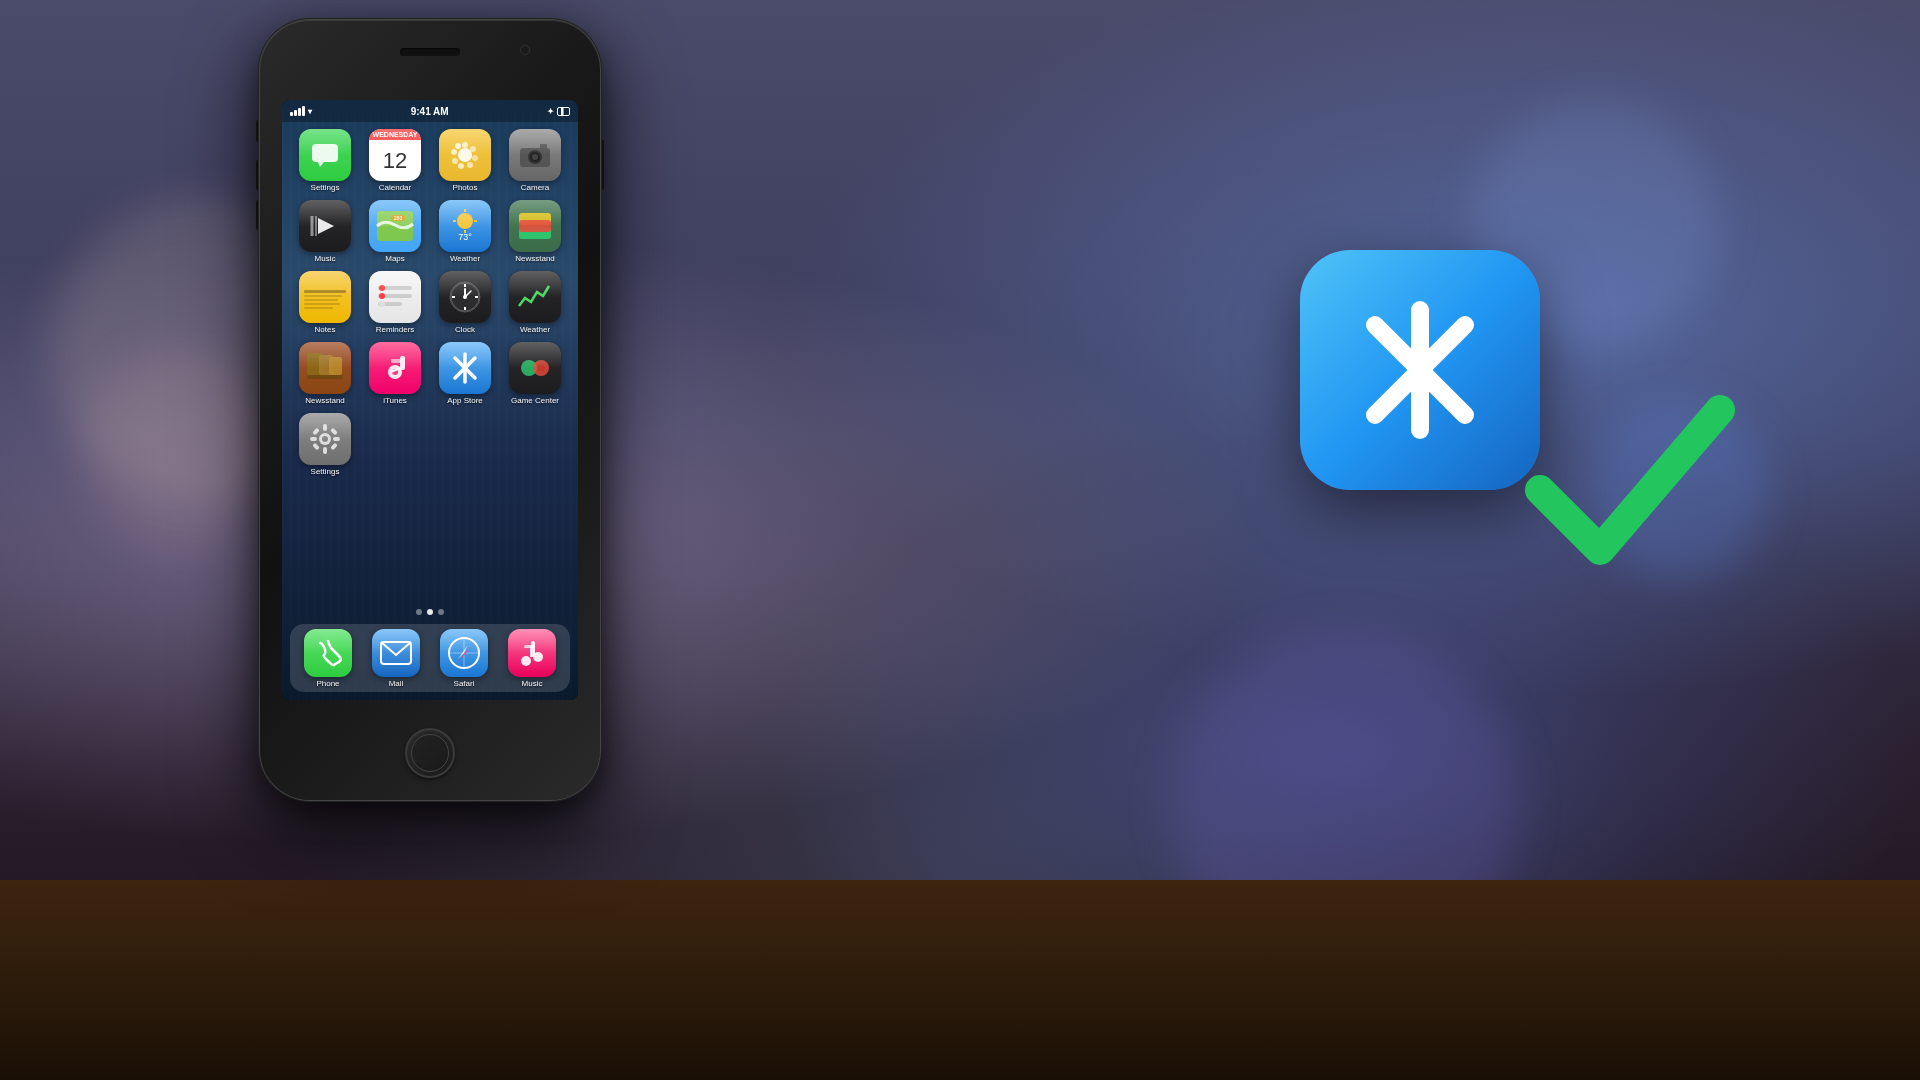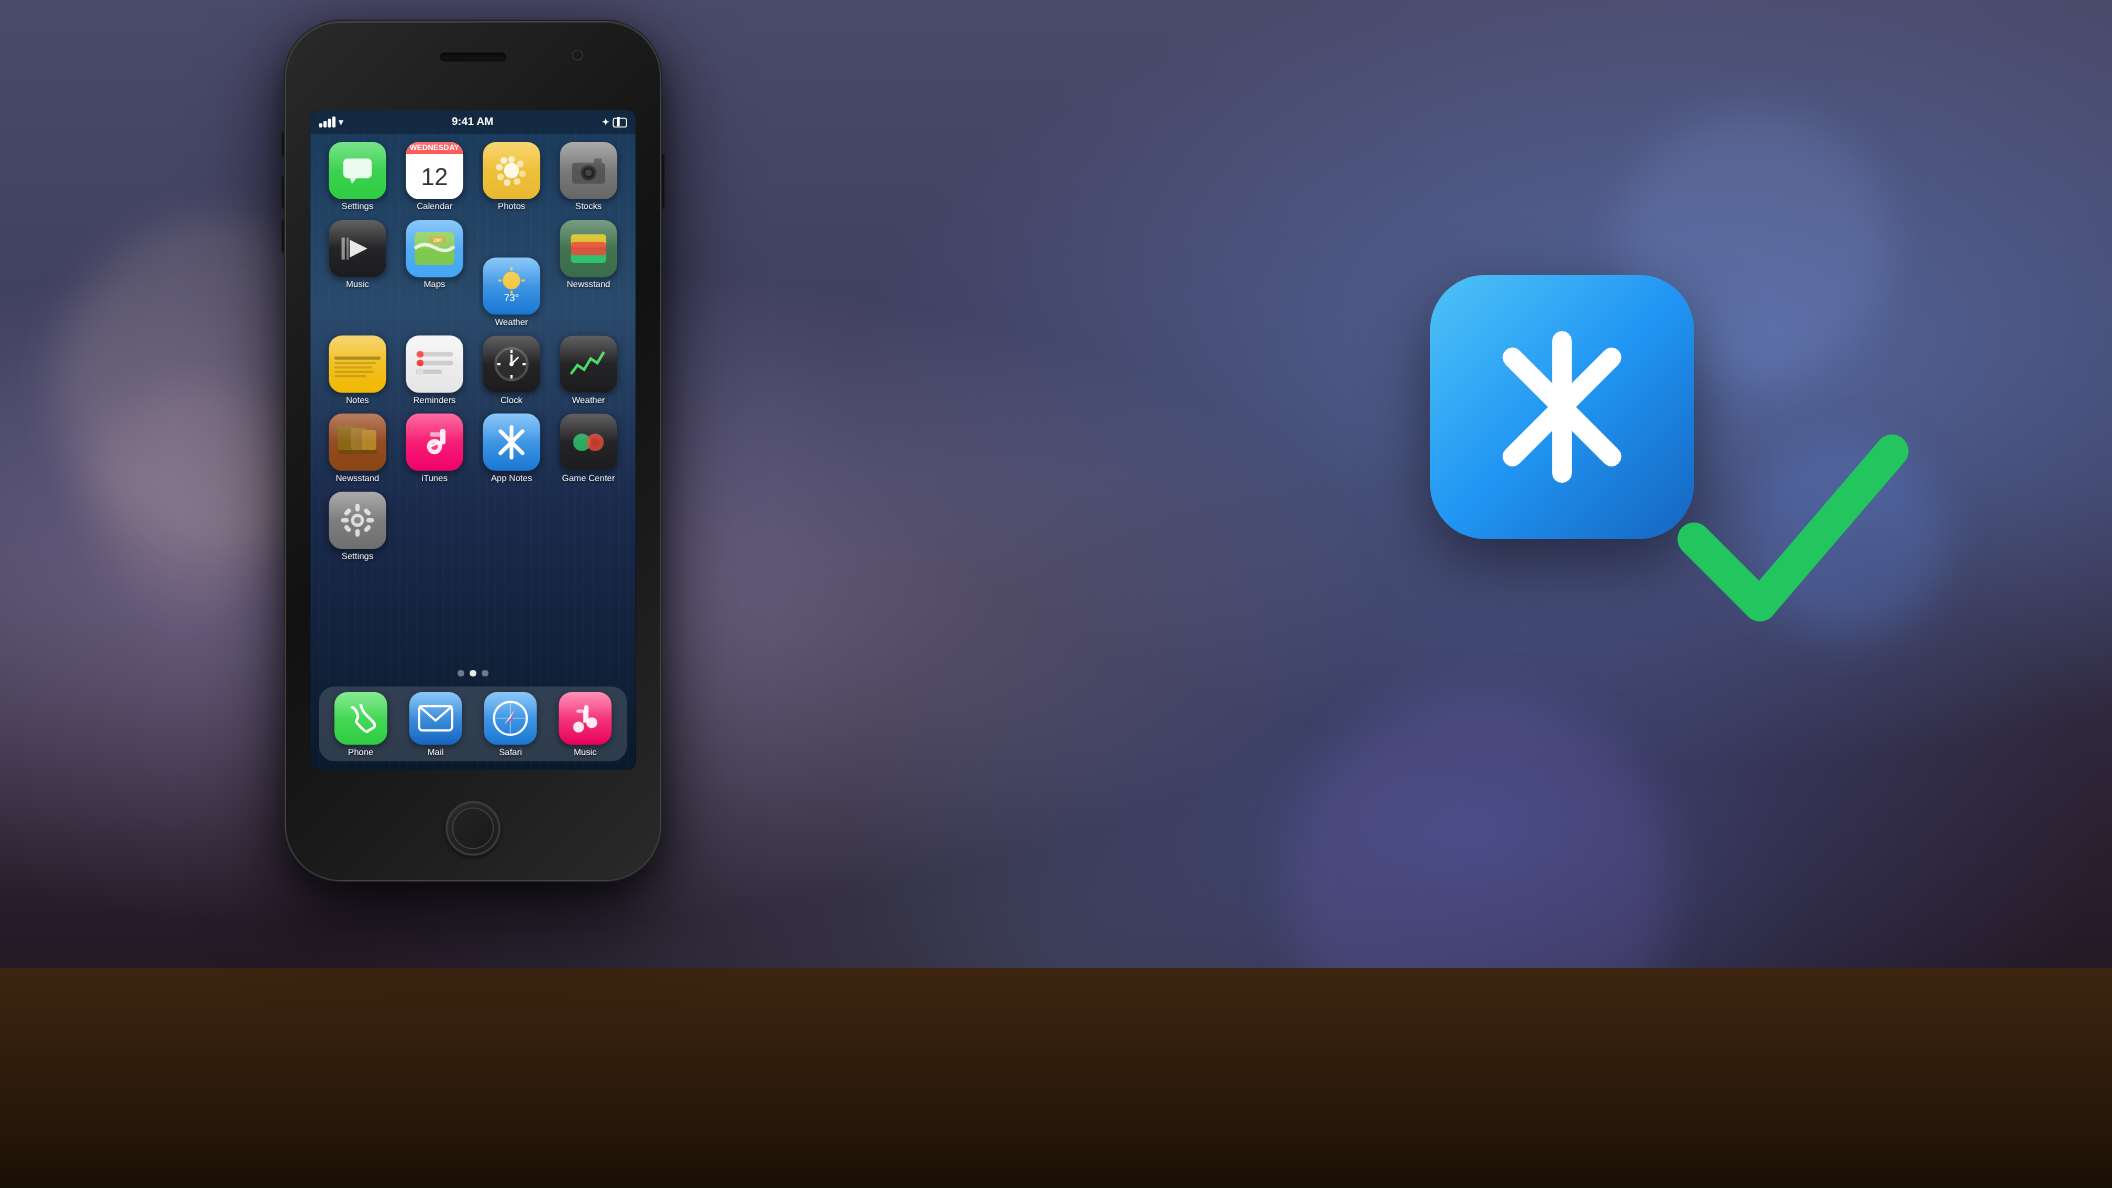--- a/index.html
+++ b/index.html
@@ -194,21 +194,21 @@
       text-shadow: 0 1px 2px rgba(0,0,0,0.8);
       white-space: nowrap;
     }
 
     
     .app-messages { background: linear-gradient(180deg, #4cd964 0%, #2ecc40 100%); }
     .app-photos { background: linear-gradient(180deg, #f5c842 0%, #e8b830 100%); }
     .app-camera { background: linear-gradient(180deg, #8e8e8e 0%, #666 100%); }
     .app-videos { background: linear-gradient(180deg, #2c2c2e 0%, #1c1c1e 100%); }
     .app-maps { background: linear-gradient(180deg, #64b5f6 0%, #42a5f5 100%); }
-    .app-weather { background: linear-gradient(180deg, #64b5f6 0%, #1976d2 100%); margin-top: 34px; }
+    .app-weather { background: linear-gradient(180deg, #64b5f6 0%, #1976d2 100%); }
     .app-passbook { background: linear-gradient(180deg, #4a7c59 0%, #3a6c49 100%); }
     .app-notes { background: linear-gradient(180deg, #f5c842 0%, #f0b800 100%); }
     .app-reminders { background: linear-gradient(180deg, #f5f5f5 0%, #e5e5e5 100%); }
     .app-clock { background: linear-gradient(180deg, #2c2c2e 0%, #1c1c1e 100%); }
     .app-stocks { background: linear-gradient(180deg, #2c2c2e 0%, #1c1c1e 100%); }
     .app-newsstand { background: linear-gradient(180deg, #a0522d 0%, #8b4513 100%); }
     .app-itunes { background: linear-gradient(180deg, #fc3b81 0%, #f0006a 100%); }
     .app-appstore { background: linear-gradient(180deg, #64b5f6 0%, #1976d2 100%); }
     .app-gamecenter { background: linear-gradient(180deg, #2c2c2e 0%, #1c1c1e 100%); }
     .app-settings { background: linear-gradient(180deg, #8e8e8e 0%, #6e6e6e 100%); }
@@ -473,21 +473,21 @@
           <div class="app-icon-wrapper">
             <div class="app-icon app-camera">
               <svg width="34" height="28" viewBox="0 0 34 28">
                   <rect x="2" y="7" width="30" height="19" rx="3" fill="#555"></rect>
                   <circle cx="17" cy="16" r="7" fill="#333"></circle>
                   <circle cx="17" cy="16" r="5" fill="#222"></circle>
                   <circle cx="17" cy="16" r="3" fill="#444"></circle>
                   <rect x="22" y="3" width="7" height="5" rx="1" fill="#555"></rect>
                 </svg>
             </div>
-            <span class="app-label">Stocks</span>
+            <span class="app-label">Camera</span>
           </div>
 
           <div class="app-icon-wrapper">
             <div class="app-icon app-videos">
               <svg width="34" height="28" viewBox="0 0 34 28">
                   <polygon points="10,6 10,22 26,14" fill="white" opacity="0.9"></polygon>
                   <line x1="4" y1="4" x2="4" y2="24" stroke="white" stroke-width="3" opacity="0.5"></line>
                   <line x1="8" y1="4" x2="8" y2="24" stroke="white" stroke-width="2" opacity="0.4"></line>
                 </svg>
             </div>
@@ -612,21 +612,21 @@
           </div>
 
           <div class="app-icon-wrapper">
             <div class="app-icon app-appstore">
               <svg width="36" height="36" viewBox="0 0 36 36">
                 <line x1="18" y1="4" x2="18" y2="32" stroke="white" stroke-width="3.5" stroke-linecap="round"></line>
                 <line x1="8" y1="28" x2="28" y2="8" stroke="white" stroke-width="3.5" stroke-linecap="round"></line>
                 <line x1="8" y1="8" x2="28" y2="28" stroke="white" stroke-width="3.5" stroke-linecap="round"></line>
               </svg>
             </div>
-            <span class="app-label">App Notes</span>
+            <span class="app-label">App Store</span>
           </div>
 
           <div class="app-icon-wrapper">
             <div class="app-icon app-gamecenter">
               <svg width="40" height="34" viewBox="0 0 40 34">
                 <circle cx="14" cy="17" r="8" fill="#2ecc71" opacity="0.8"></circle>
                 <circle cx="26" cy="17" r="8" fill="#e74c3c" opacity="0.8"></circle>
                 <circle cx="14" cy="17" r="4" fill="#27ae60" opacity="0.9"></circle>
                 <circle cx="26" cy="17" r="4" fill="#c0392b" opacity="0.9"></circle>
               </svg>

